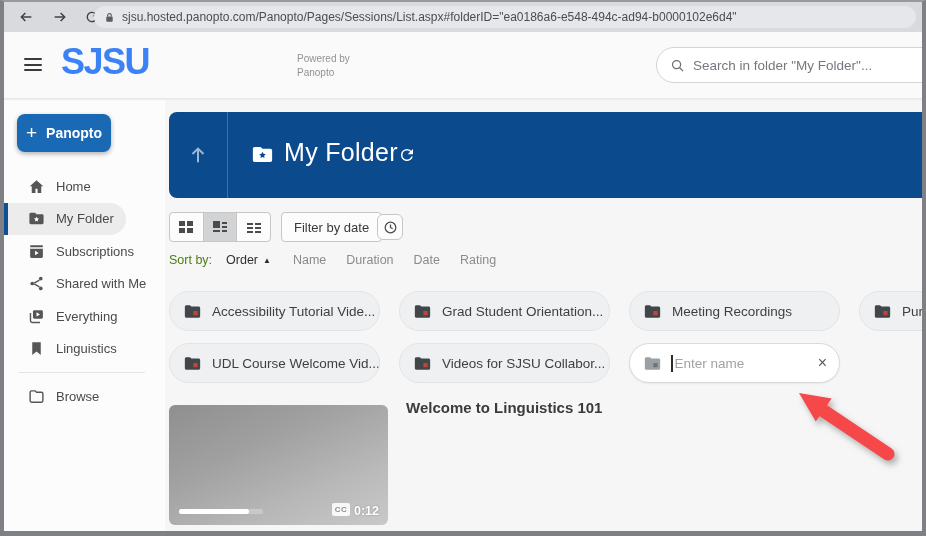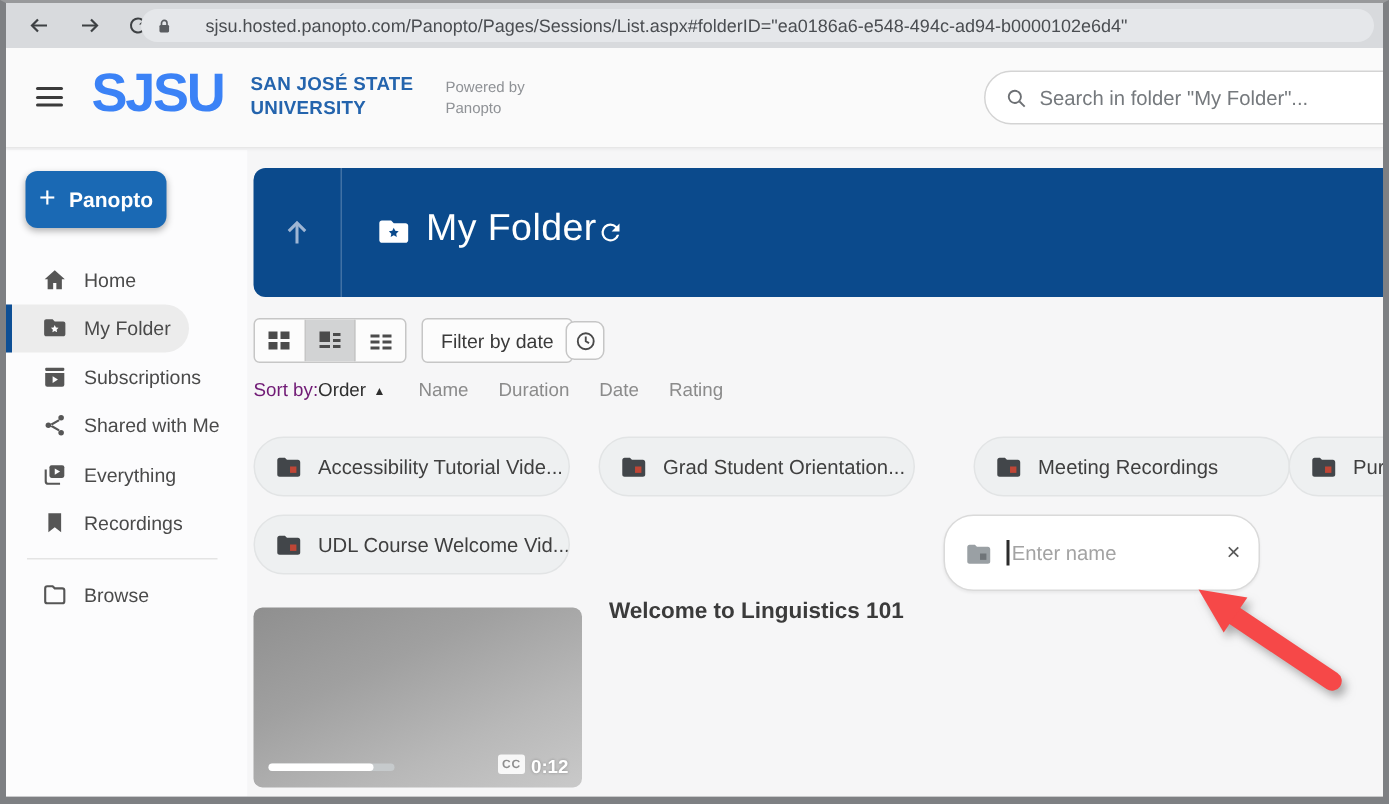--- a/index.html
+++ b/index.html
@@ -10,21 +10,21 @@
     position:relative; width:926px; height:536px; overflow:hidden;
     border-left:4px solid #7e8083; border-right:4px solid #7e8083;
     border-bottom:5px solid #7e8083; border-top:2px solid #98999b;
     background:#f6f6f7;
   }
 
   
   .browser{ position:absolute; top:0; left:0; right:0; height:30px; background:#d8dadd; }
   .nav-ic{ position:absolute; top:3px; width:24px; height:24px; display:flex; align-items:center; justify-content:center; color:#3d4043; cursor:pointer; }
   .nav-ic svg{ width:16px; height:16px; }
-  .url-pill{ position:absolute; left:90px; right:6px; top:4px; height:22px; background:#e5e7ea; border-radius:12px; display:flex; align-items:center; padding:0 10px; gap:22px; }
+  .url-pill{ position:absolute; left:90px; right:6px; top:4px; height:22px; background:#e5e7ea; border-radius:12px; display:flex; align-items:center; padding:0 10px; gap:7px; }
   .url-pill svg{ width:11px; height:11px; color:#5a5d61; flex:none; }
   .url-text{ font-size:12px; color:#4a4d51; white-space:nowrap; overflow:hidden; }
 
   
   .app-header{ position:absolute; top:30px; left:0; right:0; height:67px; background:#fafafa; border-bottom:1px solid #e7e7e7; box-shadow:0 1px 2px rgba(0,0,0,.05); z-index:6; }
   .hamburger{ position:absolute; left:20px; top:26px; width:18px; cursor:pointer; }
   .hamburger span{ display:block; height:2px; background:#3a3a3a; margin-bottom:3.5px; border-radius:1px; }
   .sjsu{ position:absolute; left:57px; top:9px; font-size:36px; font-weight:bold; color:#3b82f6; letter-spacing:-1.5px; }
   .univ{ position:absolute; left:163px; top:16px; font-size:12.5px; font-weight:bold; color:#2464ad; line-height:1.3; letter-spacing:.2px; }
   .powered{ position:absolute; left:293px; top:20px; font-size:10px; color:#8f9296; line-height:1.4; }
@@ -59,30 +59,30 @@
   .view-btn{ flex:1; display:flex; align-items:center; justify-content:center; border-right:1px solid #c6c6c6; color:#4b4b4b; cursor:pointer; }
   .view-btn:last-child{ border-right:0; }
   .view-btn.selected{ background:#d2d3d4; }
   .view-btn svg{ width:16px; height:16px; }
 
   .filter-btn{ position:absolute; left:116px; top:112px; height:30px; padding:0 12px; border:1px solid #c6c6c6; border-radius:4px; background:#fcfcfc; font-size:13px; color:#3a3a3a; font-family:inherit; display:flex; align-items:center; cursor:pointer; }
   .clock-btn{ position:absolute; left:212px; top:114px; width:26px; height:26px; border:1px solid #c6c6c6; border-radius:6px; background:#fcfcfc; display:flex; align-items:center; justify-content:center; color:#4a4a4a; cursor:pointer; }
   .clock-btn svg{ width:15px; height:15px; }
 
   .sort-row{ position:absolute; left:4px; top:153px; display:flex; align-items:center; font-size:12.5px; color:#8b8b8b; }
-  .sort-label{ color:#701a75; }
+  .sort-label{ color:#4d7c0f; margin-right:14px; }
   .sort-opt{ margin-right:20px; cursor:pointer; }
   .sort-opt.active{ color:#2e2e2e; margin-right:22px; }
   .sort-caret{ font-size:8px; margin-left:5px; vertical-align:1px; }
 
   .tile{ position:absolute; width:211px; height:40px; background:#eef0f1; border:1px solid #e2e4e5; border-radius:20px; display:flex; align-items:center; padding:0 14px; gap:11px; font-size:13.5px; color:#3f3f3f; cursor:pointer; white-space:nowrap; overflow:hidden; }
   .tile svg{ flex:none; width:17px; height:14px; }
   .tile.cut{ width:240px; }
 
-  .new-folder{ position:absolute; left:464px; top:243px; width:211px; height:51px; background:#fff; border:1px solid #dadada; border-radius:20px; display:flex; align-items:center; padding:0 12px 0 14px; box-shadow:0 1px 2px rgba(0,0,0,.06); }
+  .new-folder{ position:absolute; left:464px; top:243px; width:211px; height:40px; background:#fff; border:1px solid #dadada; border-radius:20px; display:flex; align-items:center; padding:0 12px 0 14px; box-shadow:0 1px 2px rgba(0,0,0,.06); }
   .new-folder svg{ flex:none; width:17px; height:14px; }
   .caret{ width:1.5px; height:17px; background:#2b2b2b; margin-left:10px; flex:none; }
   .new-folder input{ flex:1; min-width:0; border:0; outline:0; font-size:13.5px; color:#333; font-family:inherit; padding-left:2px; background:transparent; }
   .new-folder input::placeholder{ color:#a3a3a3; }
   .nf-close{ font-size:16px; color:#5a5a5a; cursor:pointer; line-height:1; margin-left:4px; }
 
   .video-title{ position:absolute; left:241px; top:299px; font-size:15px; font-weight:bold; color:#3b3b3b; cursor:pointer; }
   .thumb{ position:absolute; left:4px; top:305px; width:219px; height:120px; border-radius:6px; cursor:pointer;
     background:linear-gradient(155deg,#8f8f8f 0%,#a0a0a0 35%,#b8b8b8 70%,#c9c9c9 100%); }
   .thumb .bar{ position:absolute; left:10px; bottom:11px; width:84px; height:5px; border-radius:3px; background:#c6cacc; }
@@ -124,24 +124,20 @@
     </div>
   </div>
 
   <div class="app-header">
     <div class="hamburger">
         <span></span>
         <span></span>
         <span></span>
       </div>
     <div class="sjsu">SJSU</div>
-    <div class="univ">
-      <div>SAN JOSÉ STATE</div>
-      <div>UNIVERSITY</div>
-    </div>
     <div class="powered">
       <div>Powered by</div>
       <div>Panopto</div>
     </div>
     <div class="search-pill">
       <svg viewBox="0 0 24 24" fill="none" stroke="currentColor" stroke-width="2">
           <circle cx="10.5" cy="10.5" r="6.5"></circle>
           <line x1="15.5" y1="15.5" x2="21" y2="21"></line>
         </svg>
       <input type="text" placeholder="Search in folder &quot;My Folder&quot;..." style="">
@@ -189,21 +185,21 @@
             <rect x="7" y="3" width="14" height="12" rx="2" fill="currentColor"></rect>
             <path d="M3.5 7v11c0 1.4 1.1 2.5 2.5 2.5h11" stroke="currentColor" stroke-width="2" fill="none"></path>
             <path fill="#fcfcfd" d="M12 6l5 3-5 3z"></path>
           </svg>
         <span>Everything</span>
       </div>
       <div class="nav-item">
         <svg viewBox="0 0 24 24" fill="currentColor">
             <path d="M6 3h12v18l-6-4.8L6 21z"></path>
           </svg>
-        <span>Recordings</span>
+        <span>Linguistics</span>
       </div>
       <div class="nav-divider"></div>
       <div class="nav-item">
         <svg viewBox="0 0 24 24" fill="none" stroke="currentColor" stroke-width="2">
             <path d="M3 6c0-1.1.9-2 2-2h5l2 2h7c1.1 0 2 .9 2 2v10c0 1.1-.9 2-2 2H5c-1.1 0-2-.9-2-2V6z"></path>
           </svg>
         <span>Browse</span>
       </div>
     </div>
   </div>
@@ -283,41 +279,48 @@
         </svg>
       <span>Grad Student Orientation...</span>
     </div>
     <div class="tile" style="left:4px; top:191px;">
       <svg viewBox="0 0 20 16">
           <path fill="#42464a" d="M1 3c0-1 .8-1.8 1.8-1.8h4.2l1.6 1.6h8.6c1 0 1.8.8 1.8 1.8v9.6c0 1-.8 1.8-1.8 1.8H2.8c-1 0-1.8-.8-1.8-1.8z"></path>
           <rect x="11" y="8" width="5" height="5" fill="#bf4636"></rect>
         </svg>
       <span>Accessibility Tutorial Vide...</span>
     </div>
-    <div class="tile" style="left:484px; top:191px;align-items:center;">
+    <div class="tile" style="left:464px; top:191px;align-items:center;">
       <svg viewBox="0 0 20 16">
           <path fill="#42464a" d="M1 3c0-1 .8-1.8 1.8-1.8h4.2l1.6 1.6h8.6c1 0 1.8.8 1.8 1.8v9.6c0 1-.8 1.8-1.8 1.8H2.8c-1 0-1.8-.8-1.8-1.8z"></path>
           <rect x="11" y="8" width="5" height="5" fill="#bf4636"></rect>
         </svg>
       <span>Meeting Recordings</span>
     </div>
     <div class="tile cut" style="left:694px; top:191px;">
       <svg viewBox="0 0 20 16">
           <path fill="#42464a" d="M1 3c0-1 .8-1.8 1.8-1.8h4.2l1.6 1.6h8.6c1 0 1.8.8 1.8 1.8v9.6c0 1-.8 1.8-1.8 1.8H2.8c-1 0-1.8-.8-1.8-1.8z"></path>
           <rect x="11" y="8" width="5" height="5" fill="#bf4636"></rect>
         </svg>
       <span>Purp</span>
     </div>
 
     <div class="tile" style="left:4px; top:243px;">
       <svg viewBox="0 0 20 16">
           <path fill="#42464a" d="M1 3c0-1 .8-1.8 1.8-1.8h4.2l1.6 1.6h8.6c1 0 1.8.8 1.8 1.8v9.6c0 1-.8 1.8-1.8 1.8H2.8c-1 0-1.8-.8-1.8-1.8z"></path>
           <rect x="11" y="8" width="5" height="5" fill="#bf4636"></rect>
         </svg>
       <span>UDL Course Welcome Vid...</span>
+    </div>
+    <div class="tile" style="left:234px; top:243px;">
+      <svg viewBox="0 0 20 16">
+          <path fill="#42464a" d="M1 3c0-1 .8-1.8 1.8-1.8h4.2l1.6 1.6h8.6c1 0 1.8.8 1.8 1.8v9.6c0 1-.8 1.8-1.8 1.8H2.8c-1 0-1.8-.8-1.8-1.8z"></path>
+          <rect x="11" y="8" width="5" height="5" fill="#bf4636"></rect>
+        </svg>
+      <span>Videos for SJSU Collabor...</span>
     </div>
 
     <div class="new-folder">
       <svg viewBox="0 0 20 16">
           <path fill="#9aa0a4" d="M1 3c0-1 .8-1.8 1.8-1.8h4.2l1.6 1.6h8.6c1 0 1.8.8 1.8 1.8v9.6c0 1-.8 1.8-1.8 1.8H2.8c-1 0-1.8-.8-1.8-1.8z"></path>
           <rect x="11" y="8" width="5" height="5" fill="#6f7478"></rect>
         </svg>
       <span class="caret"></span>
       <input type="text" placeholder="Enter name" style="">
       <span class="nf-close">×</span>

